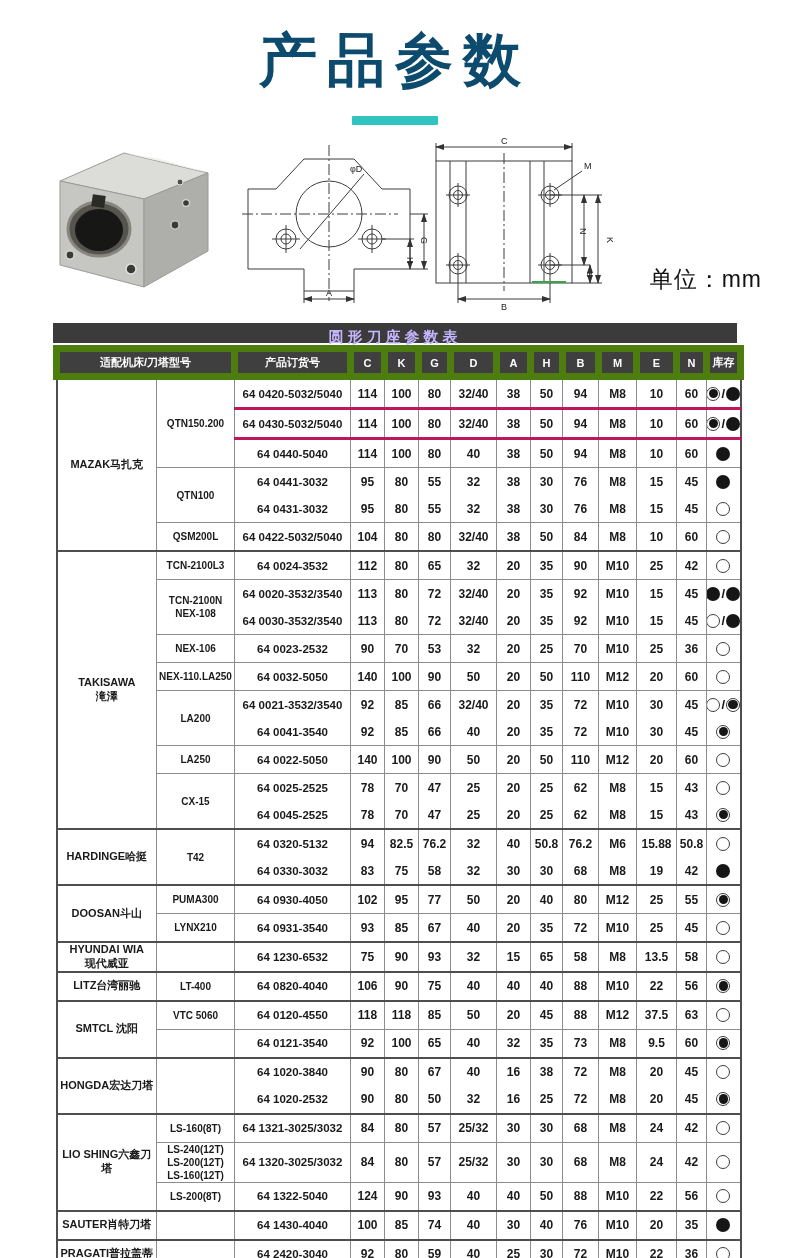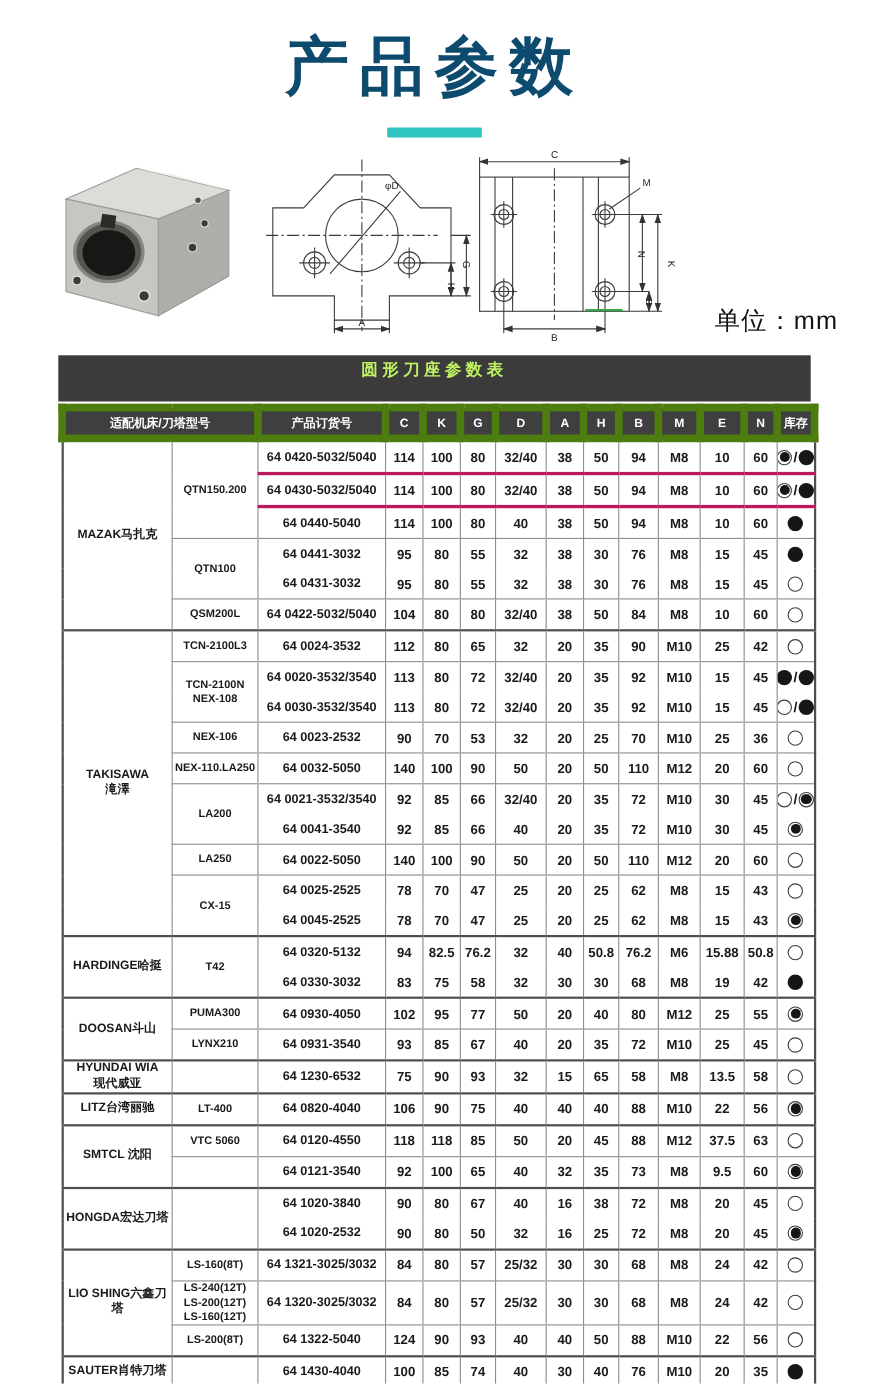--- a/index.html
+++ b/index.html
@@ -7,25 +7,25 @@
         font-family:"Liberation Sans", sans-serif;color:#1a1a1a;}
   
   .hdr{padding-top:22px;text-align:center;}
   .hdr h1{margin:0;font-size:58px;font-weight:800;letter-spacing:10px;color:#383d41;}
   .accent{width:86px;height:9px;margin:16px auto 0;border-radius:1px;}
   
   .figs{position:relative;height:182px;margin-top:6px;}
   .photo{position:absolute;left:32px;top:2px;}
   .front{position:absolute;left:238px;top:8px;}
   .side{position:absolute;left:424px;top:2px;}
-  .unit{position:absolute;right:28px;bottom:6px;font-size:23px;color:#111;letter-spacing:1px;}
+  .unit{position:absolute;right:28px;bottom:18px;font-size:23px;color:#111;letter-spacing:1px;}
   svg text{font-family:"Liberation Sans",sans-serif;fill:#222;}
   
   .tblwrap{width:684px;margin:10px auto 0;}
-  .tbltitle{height:42px;line-height:27px;background:#3b3b3b;color:#bef264;text-align:center;
+  .tbltitle{height:20px;line-height:27px;background:#3b3b3b;color:#c4b5fd;text-align:center;
             font-size:15px;font-weight:bold;letter-spacing:4px;margin-bottom:2px;}
   table{border-collapse:collapse;width:684px;table-layout:fixed;border:2px solid #4e4e4e;}
   thead th{background:#3f3f3f;color:#fff;font-size:11px;font-weight:bold;height:21px;
            border:7px solid #4d7c0f;padding:0;}
   td{border-style:solid;border-color:#8c8c8c;border-width:0 1px;height:27px;text-align:center;
      vertical-align:middle;padding:0 1px;font-weight:bold;overflow:hidden;}
   tr.group-start td{border-top:2px solid #4e4e4e;}
   tr.model-start td{border-top:1px solid #8c8c8c;}
   tr.sub-line td{border-top:3px solid #be185d;}
   tr.sub-joined td{border-top:0;}

